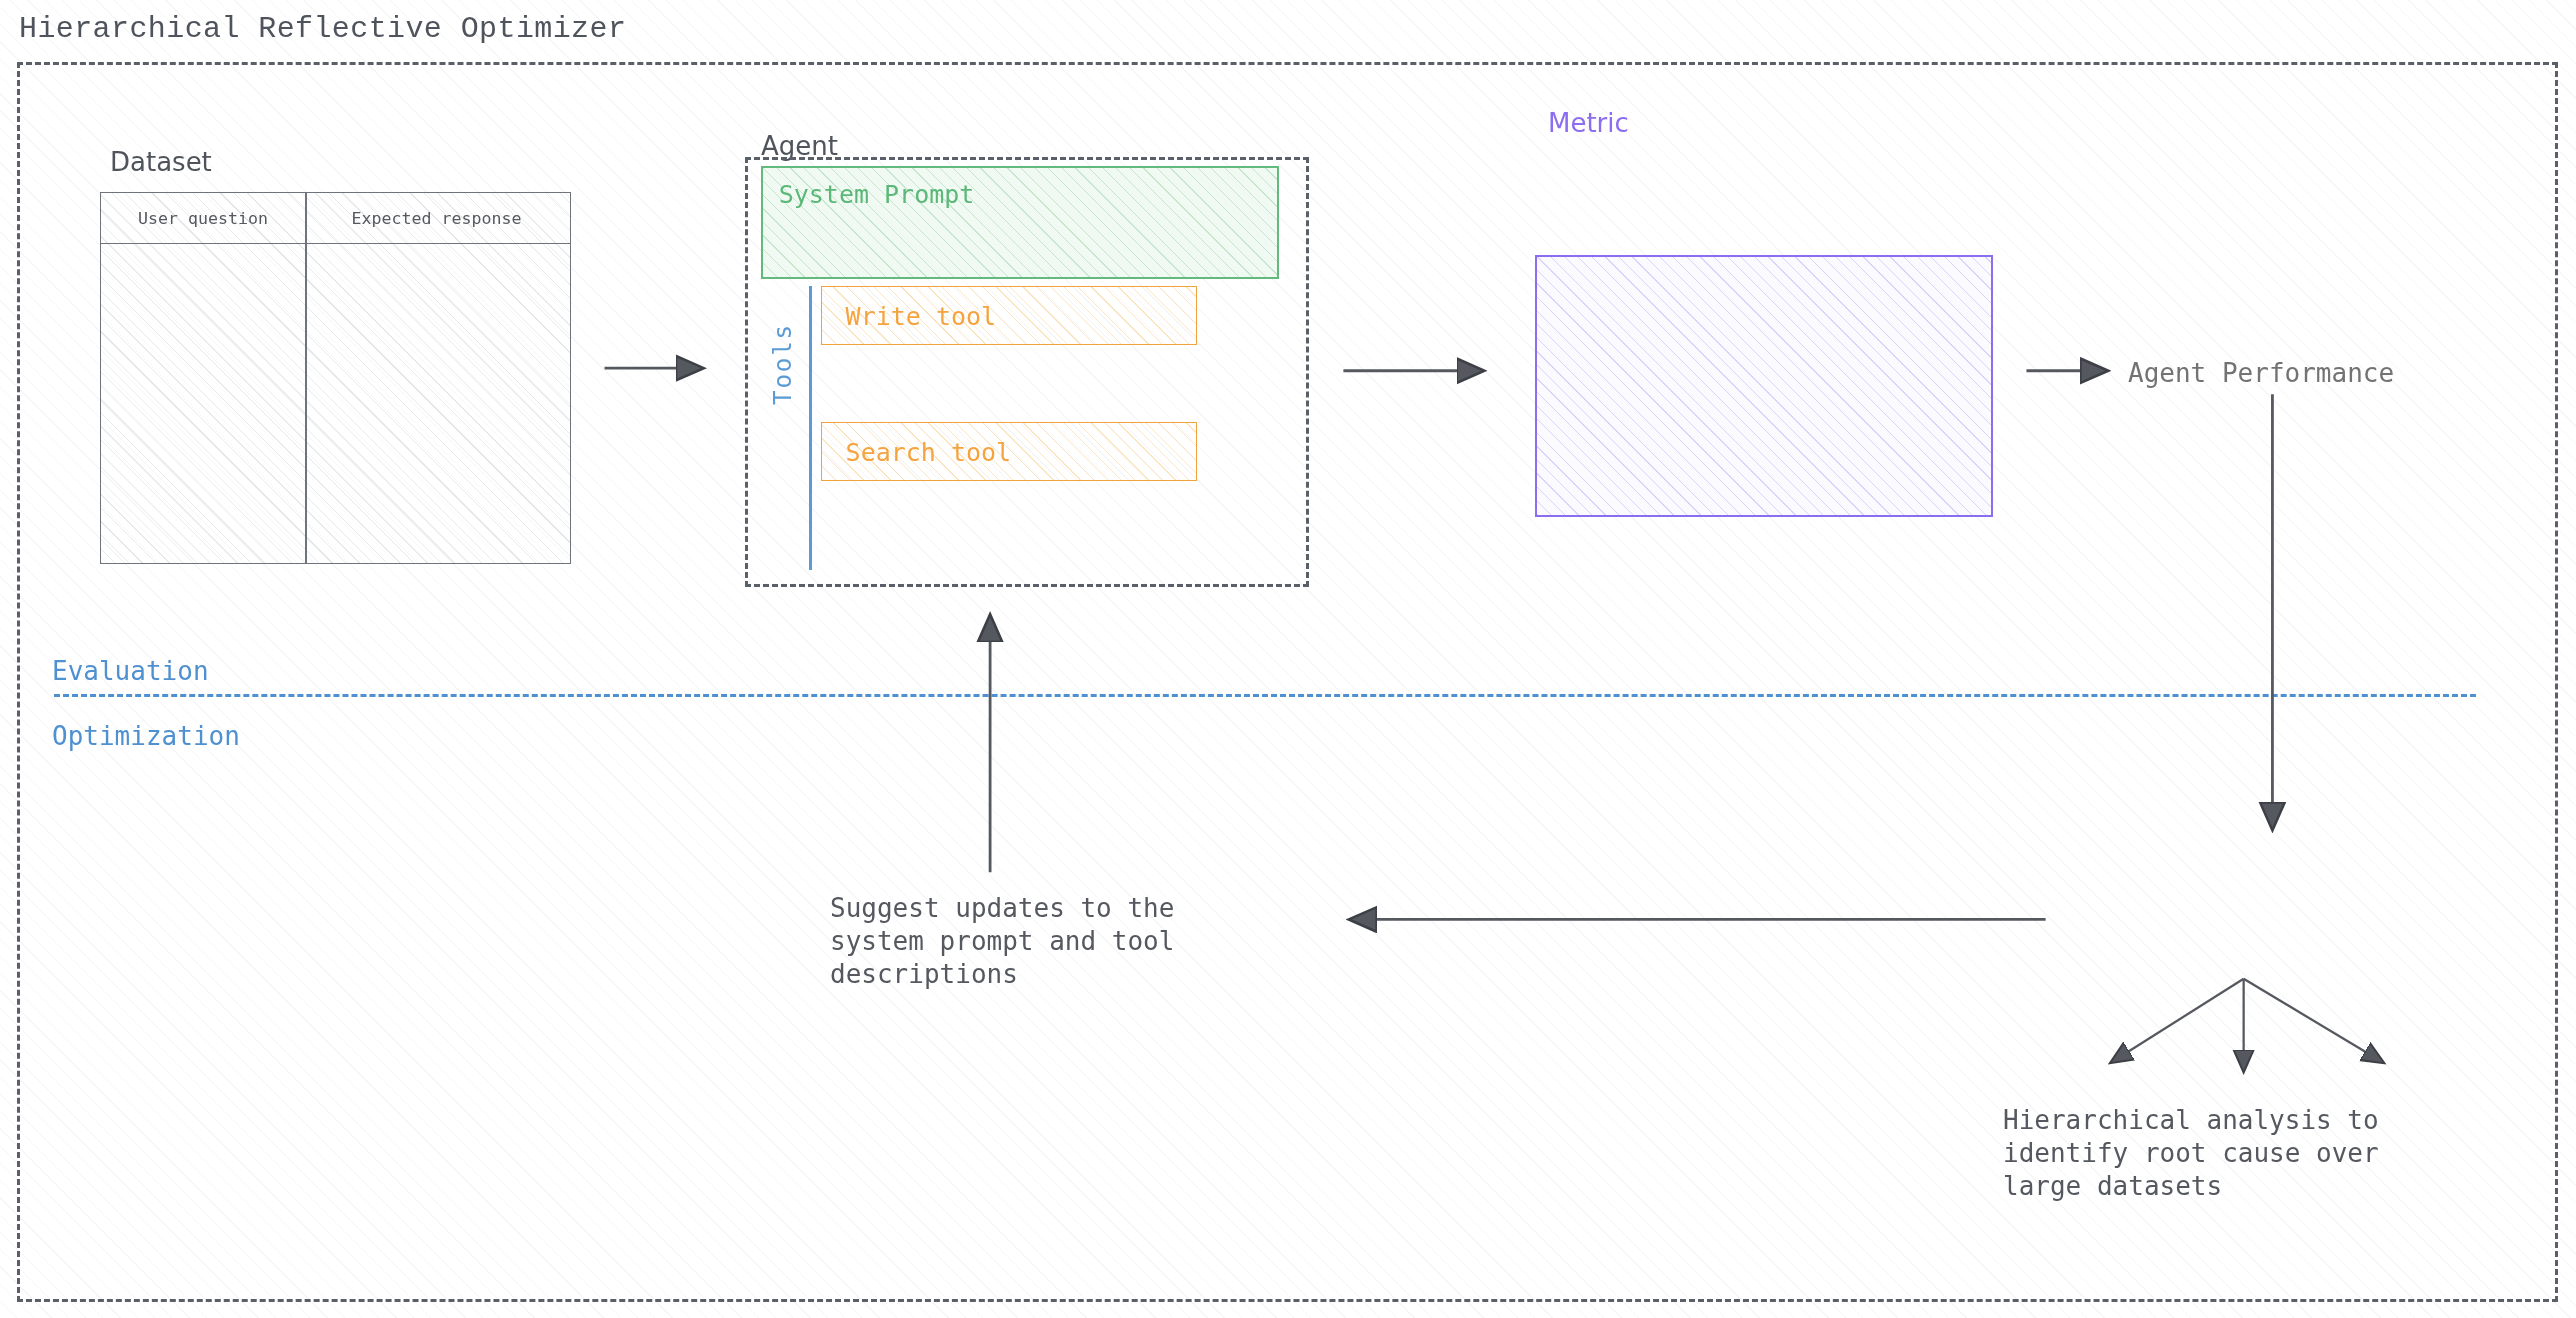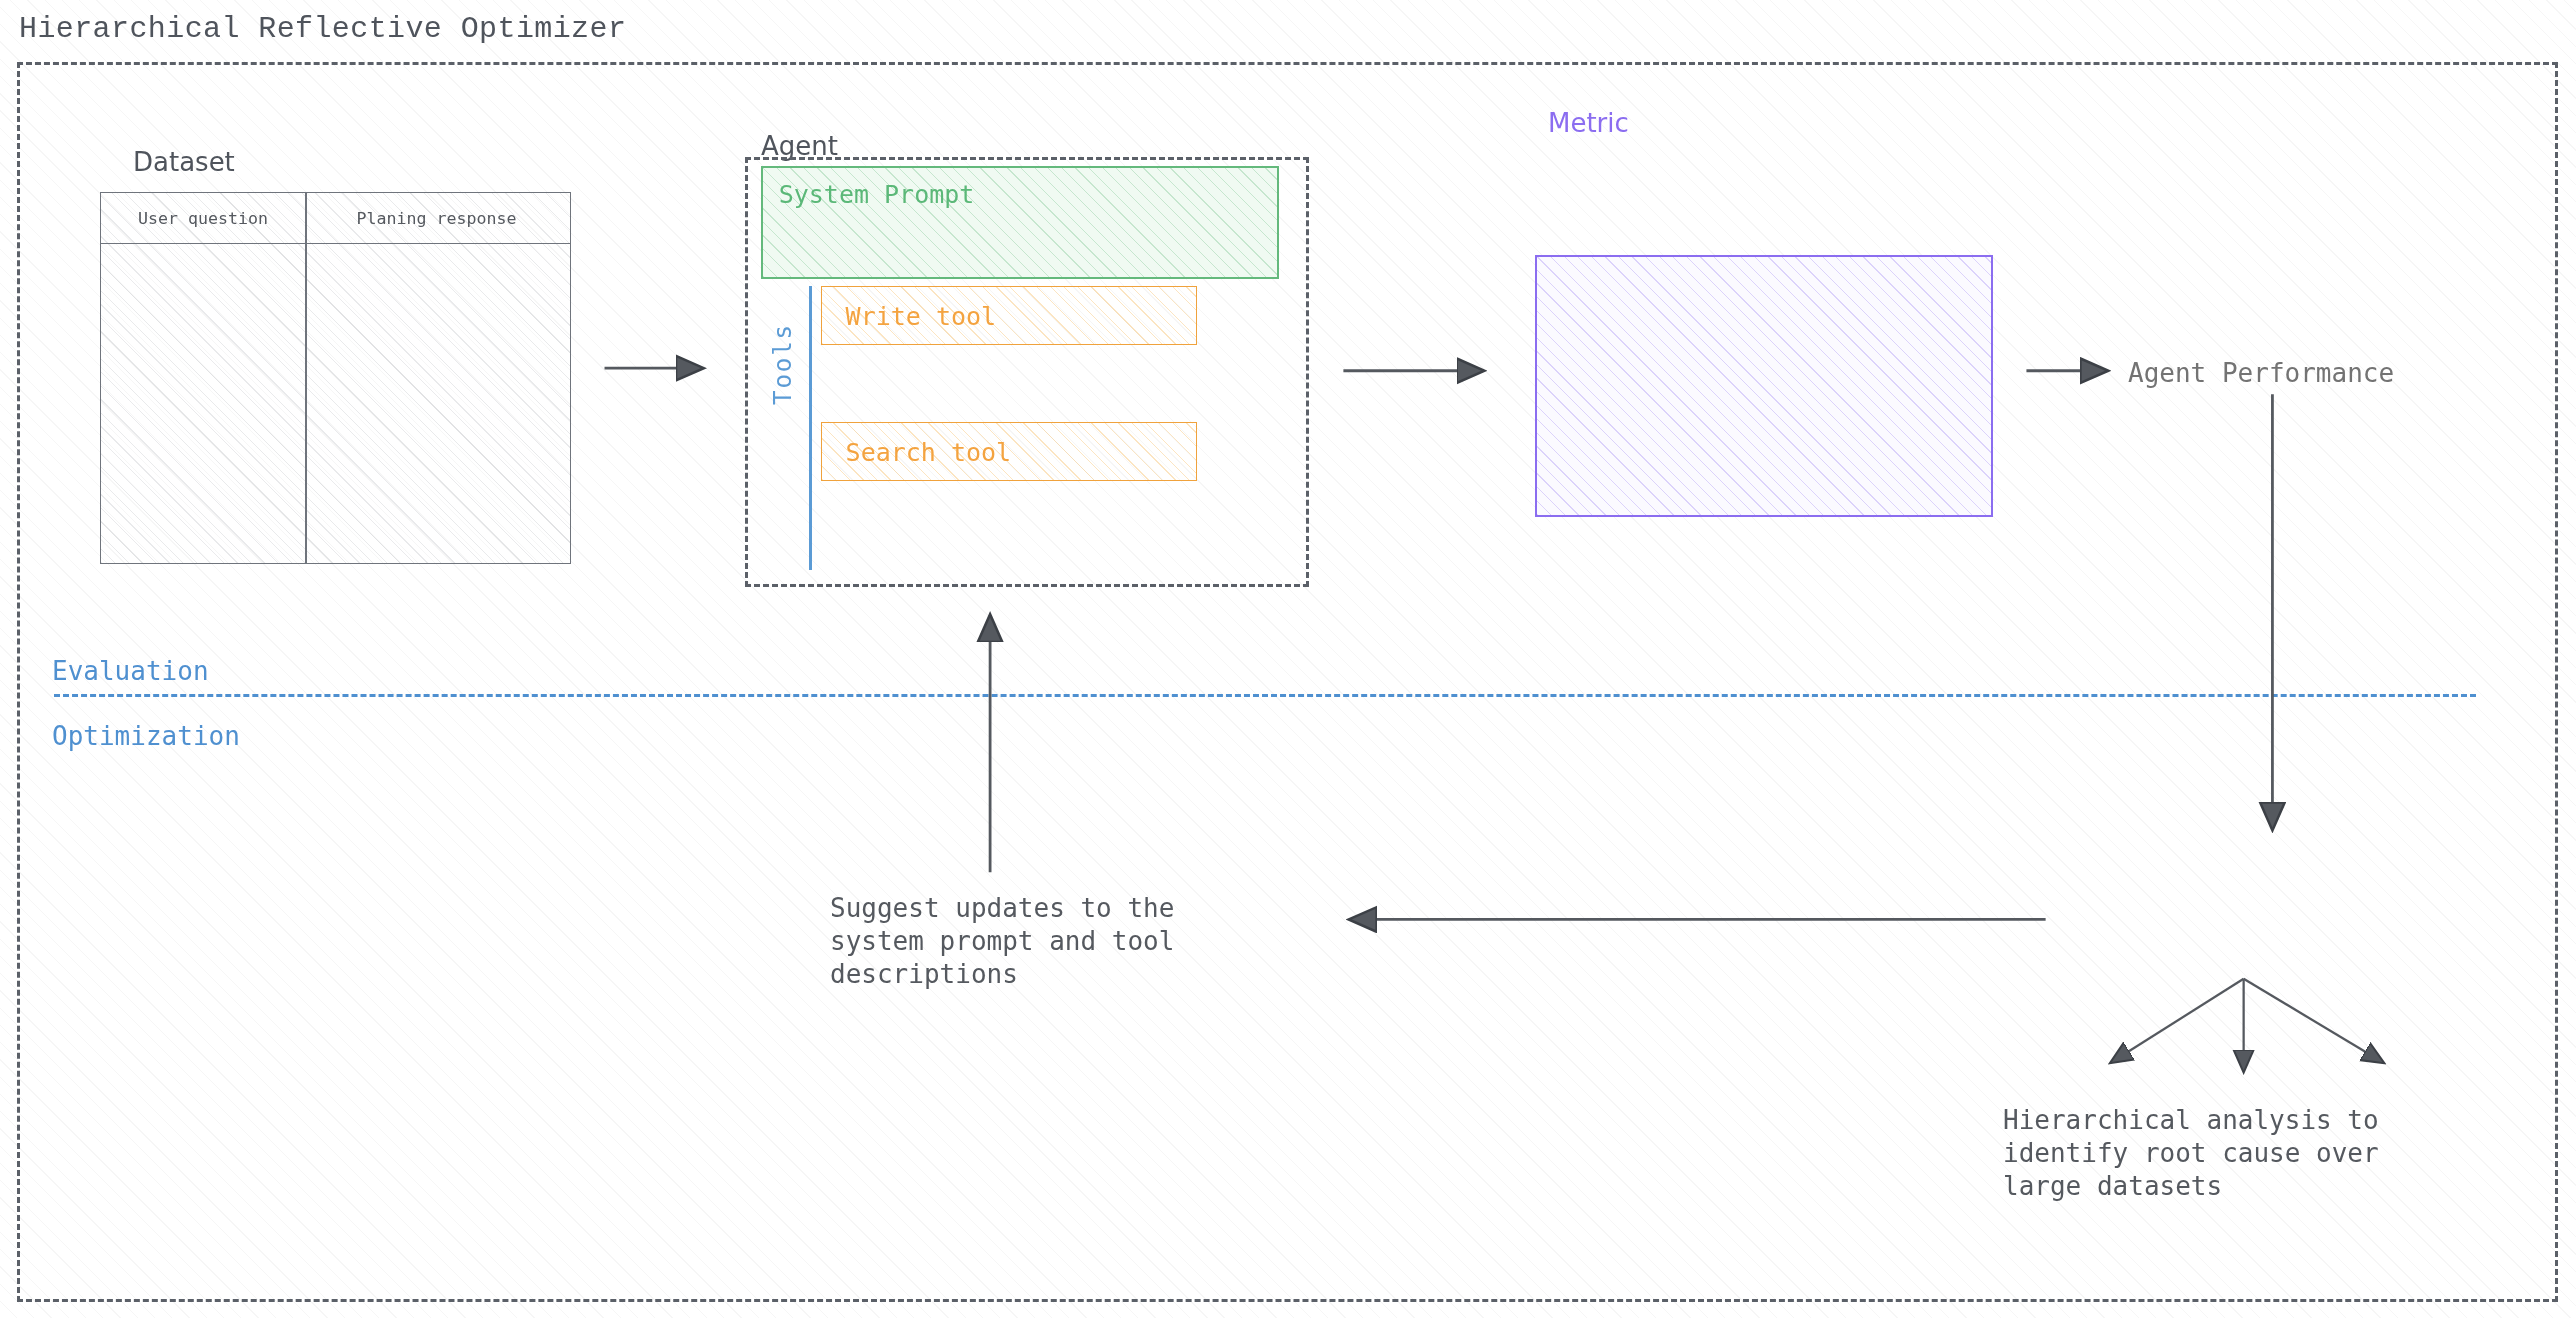--- a/index.html
+++ b/index.html
@@ -21,21 +21,21 @@
   
   #outer-frame{
     left:17.4px;top:62px;width:2541px;height:1240px;
     border:3.5px dashed #5b6068;box-sizing:border-box;
   }
 
   
   .sec-label{font-size:26px;color:#4f545c;white-space:nowrap;font-family:"DejaVu Sans",sans-serif;}
 
   
-  #dataset-title{left:110px;top:147px;margin-left:23px;}
+  #dataset-title{left:110px;top:147px;}
   #dataset-table{
     left:100px;top:192px;width:471px;height:372px;
     border:1.7px solid #6f747c;box-sizing:border-box;
     background-image:repeating-linear-gradient(45deg,rgba(120,125,135,.16) 0px,rgba(120,125,135,.16) 0.9px,transparent 0.9px,transparent 9.6px);
   }
   #dataset-table .hdr-row{
     position:absolute;left:0;top:0;width:100%;height:51px;
     border-bottom:1.7px solid #6f747c;box-sizing:border-box;display:flex;
   }
   #dataset-table .vdiv{position:absolute;left:204px;top:0;width:1.7px;height:100%;background:#6f747c;}
@@ -115,21 +115,21 @@
 <div id="canvas">
 
   <div class="abs" id="title">Hierarchical Reflective Optimizer</div>
 
   <div class="abs" id="outer-frame"></div>
 
   <div class="abs sec-label" id="dataset-title">Dataset</div>
   <div class="abs" id="dataset-table">
     <div class="hdr-row">
       <div class="hdr-cell c1">User question</div>
-      <div class="hdr-cell c2">Planing response</div>
+      <div class="hdr-cell c2">Expected response</div>
     </div>
     <div class="vdiv"></div>
   </div>
 
   <div class="abs sec-label" id="agent-title">Agent</div>
   <div class="abs" id="agent-box"></div>
 
   <div class="abs" id="system-prompt">
     <span class="lbl">System Prompt</span>
   </div>

